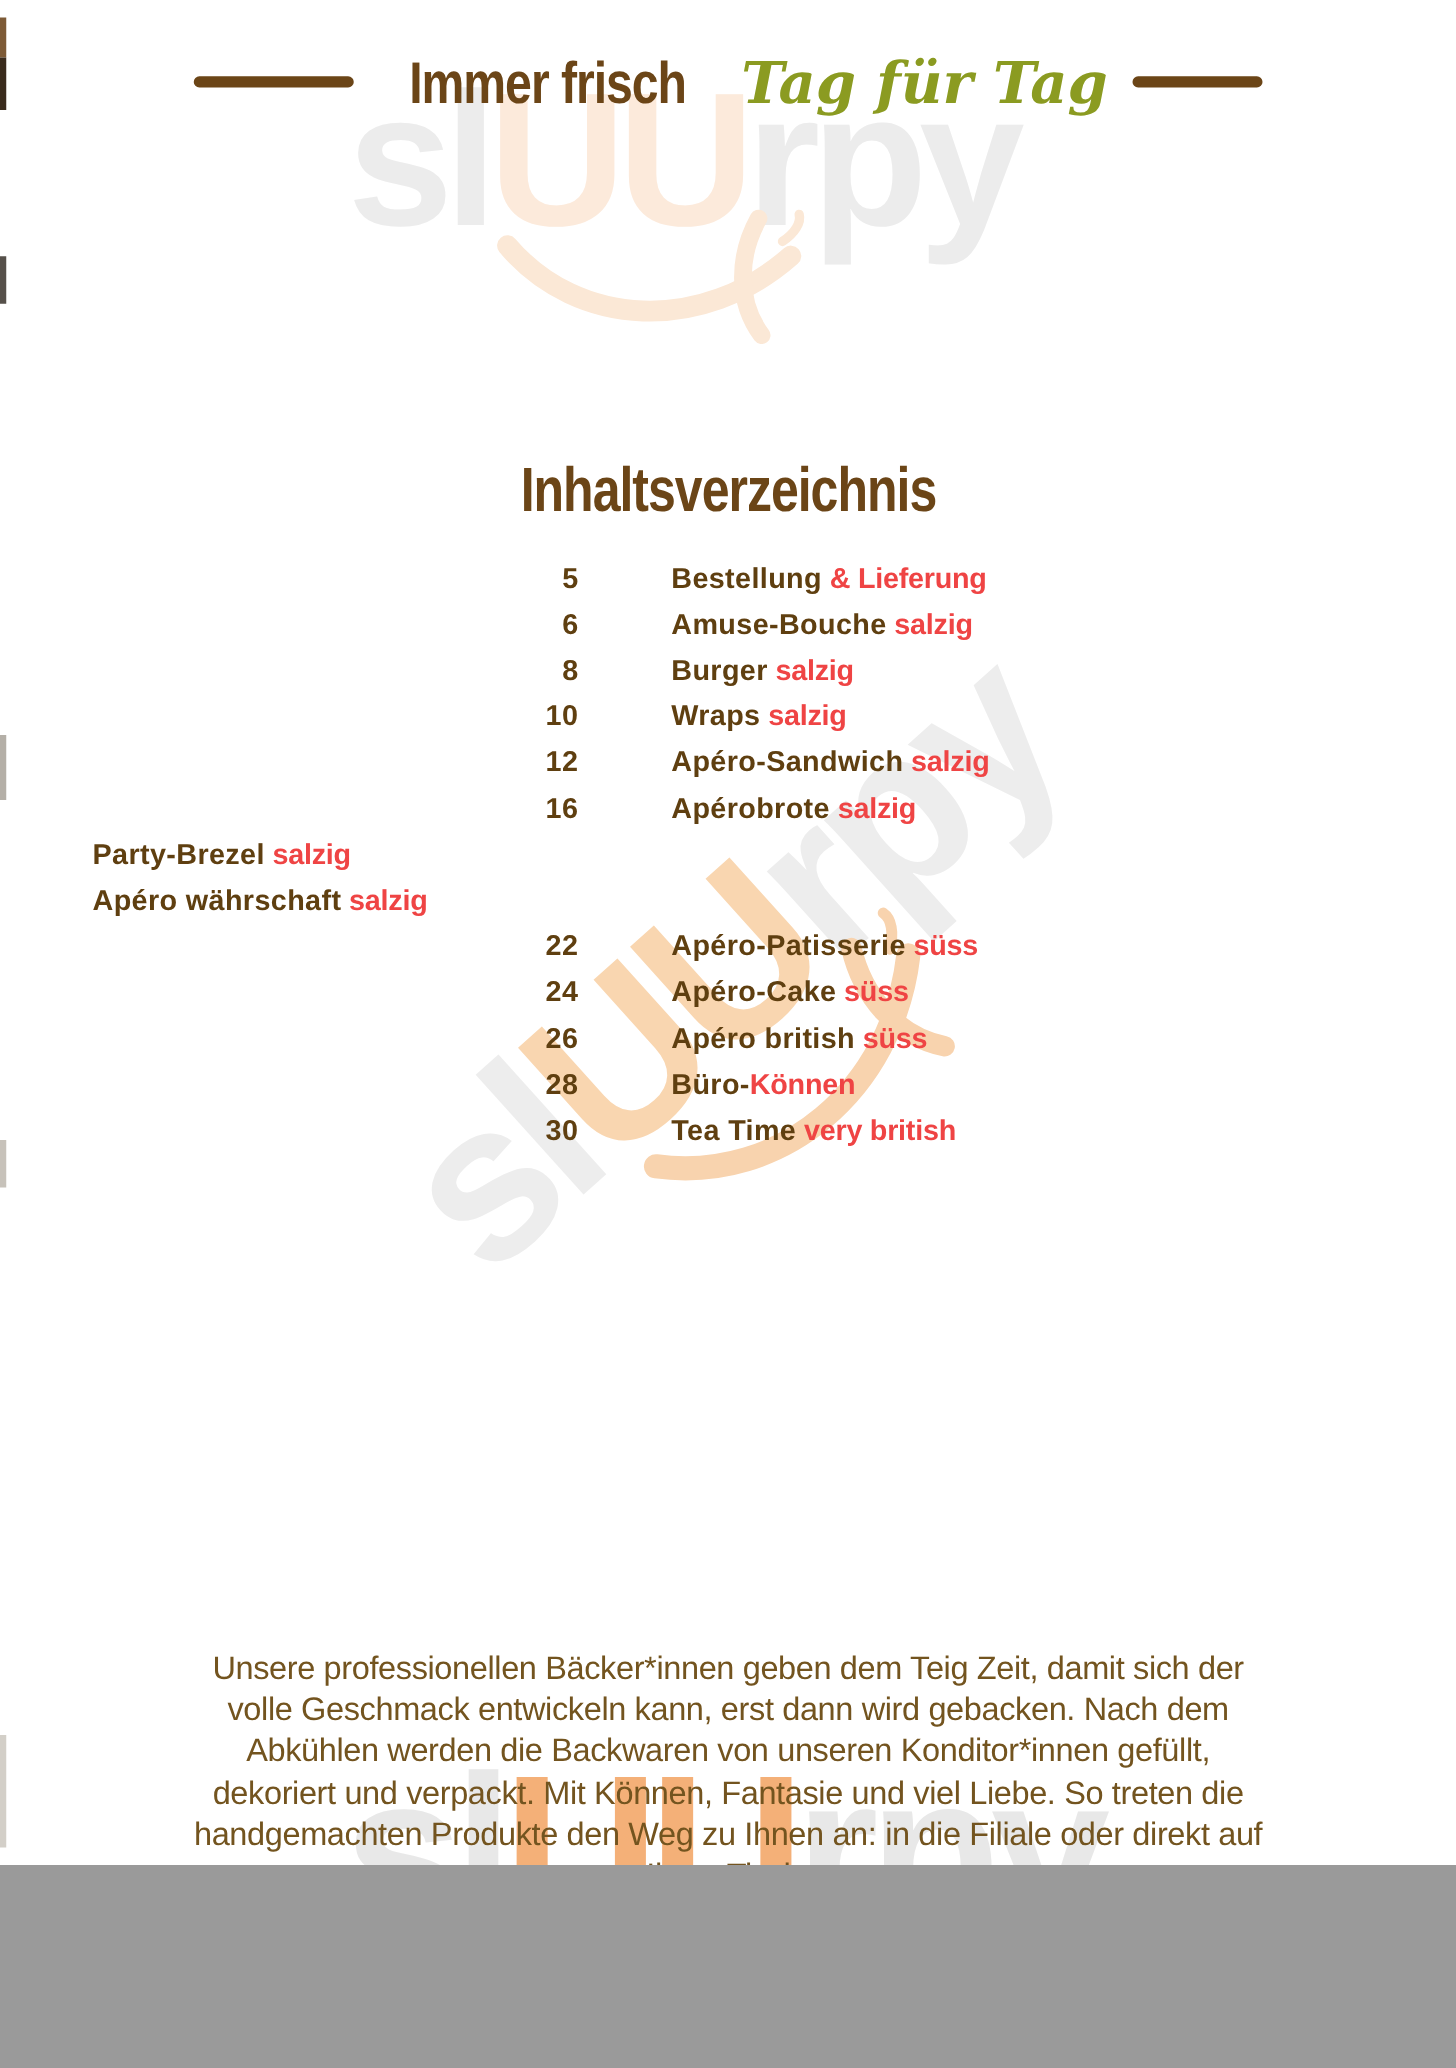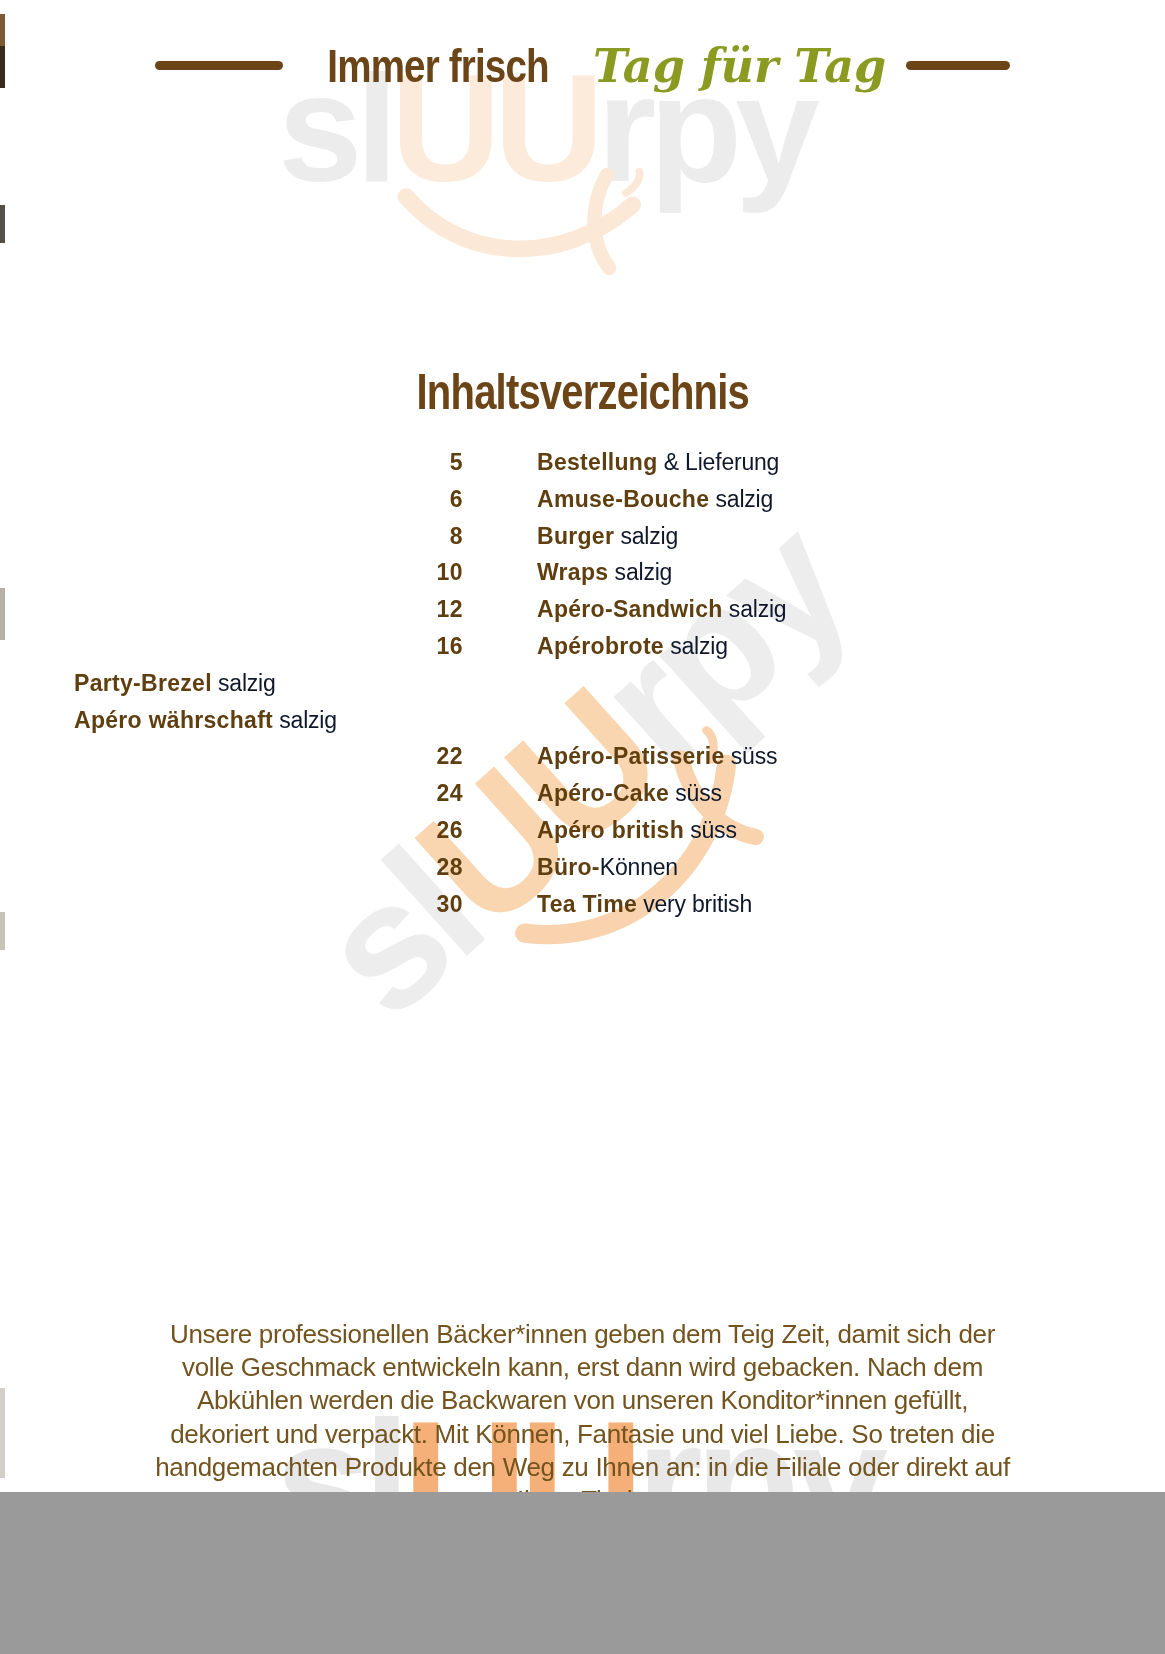--- a/index.html
+++ b/index.html
@@ -59,21 +59,21 @@
   }
   
   .toc{position:absolute;top:449px;left:0;width:100%;z-index:3;}
   .toc-row{display:flex;align-items:baseline;height:36.8px;}
   .toc-page{
     width:463px;text-align:right;
     font-size:23px;font-weight:700;color:#5f3f10;letter-spacing:0.5px;
   }
   .toc-label{margin-left:74px;font-size:23px;letter-spacing:-0.2px;white-space:nowrap;}
   .toc-title{font-weight:700;color:#5f3f10;letter-spacing:0.3px;}
-  .toc-suffix{font-weight:400;color:#0f172a;}
+  .toc-suffix{font-weight:700;color:#ef4444;}
   
   .footer{
     position:absolute;top:1318px;left:0;width:100%;
     text-align:center;z-index:3;
   }
   .footer-line{
     font-size:26px;line-height:33.2px;color:#73541f;letter-spacing:-0.3px;
   }
   .footer-closing{
     font-size:25px;line-height:34px;font-weight:700;color:#8b5cf6;letter-spacing:1px;

